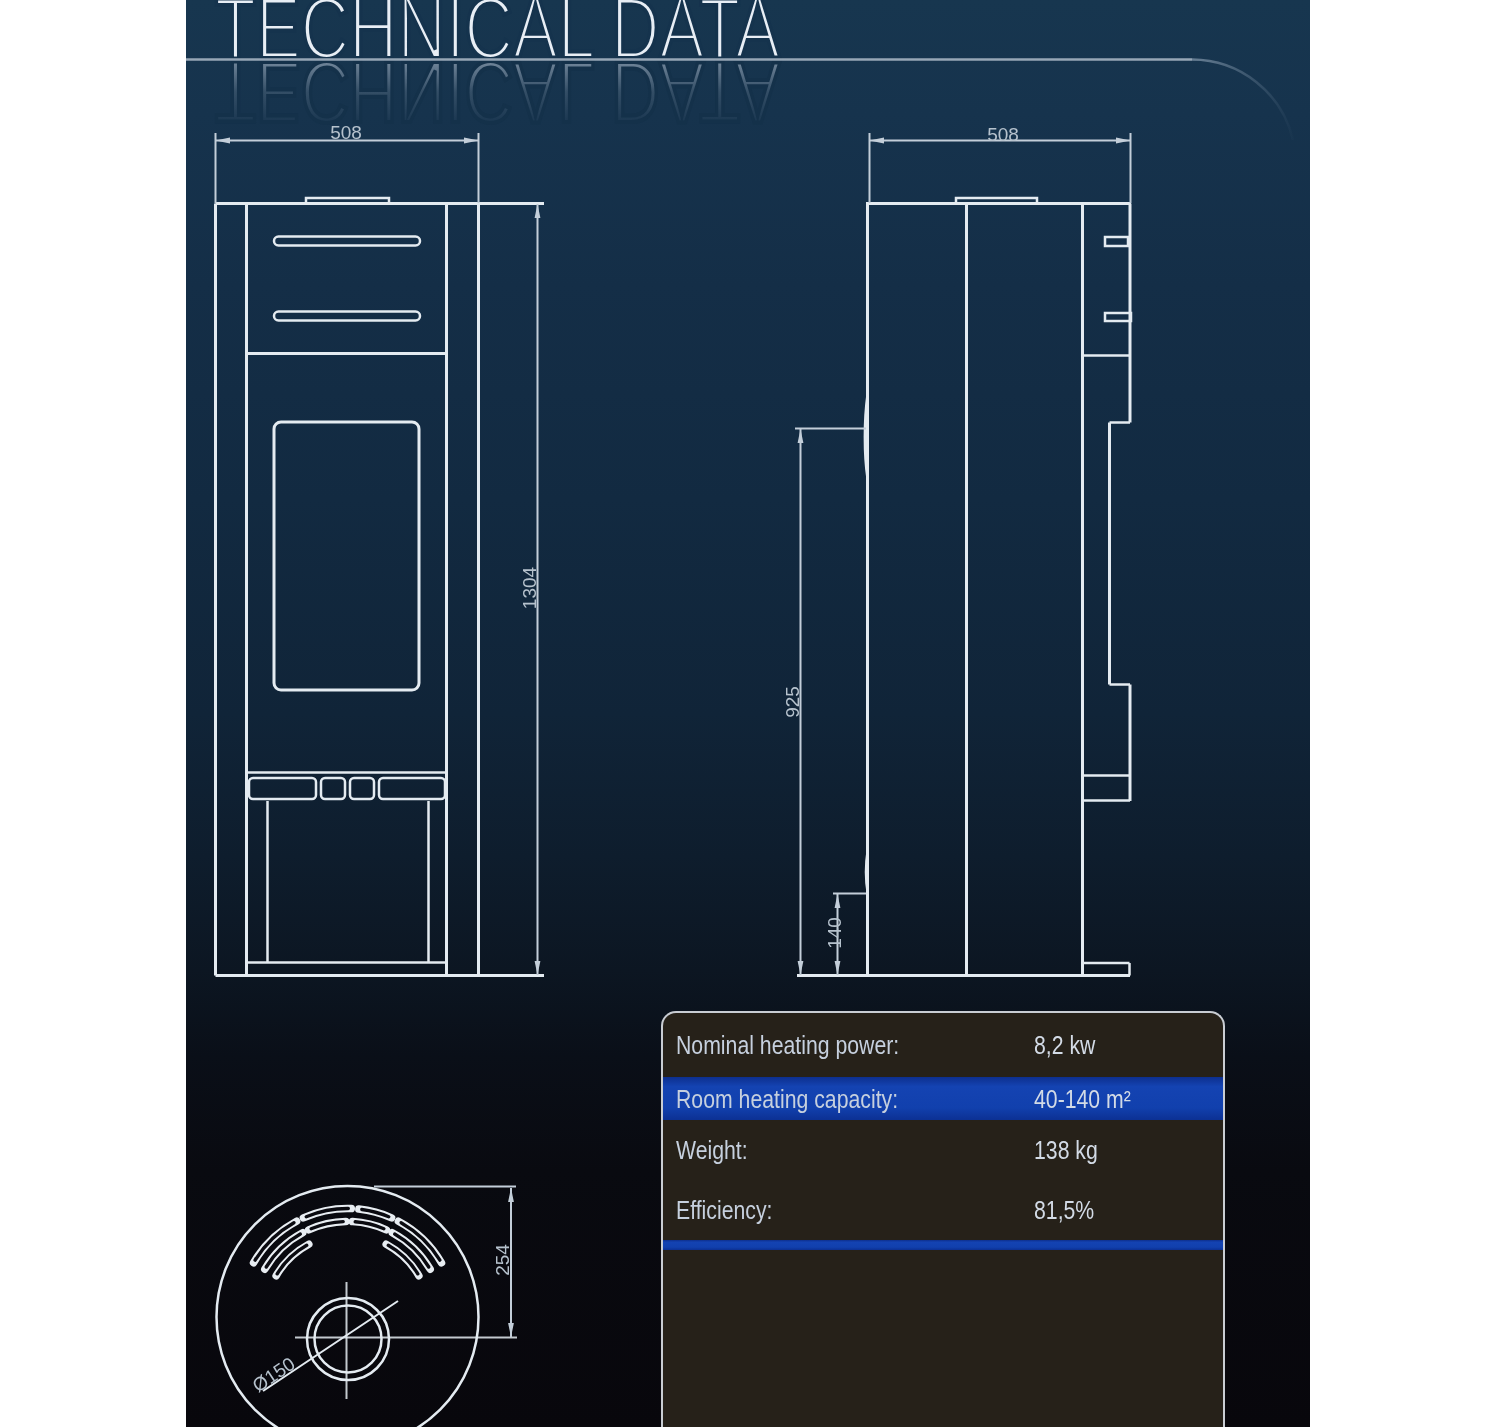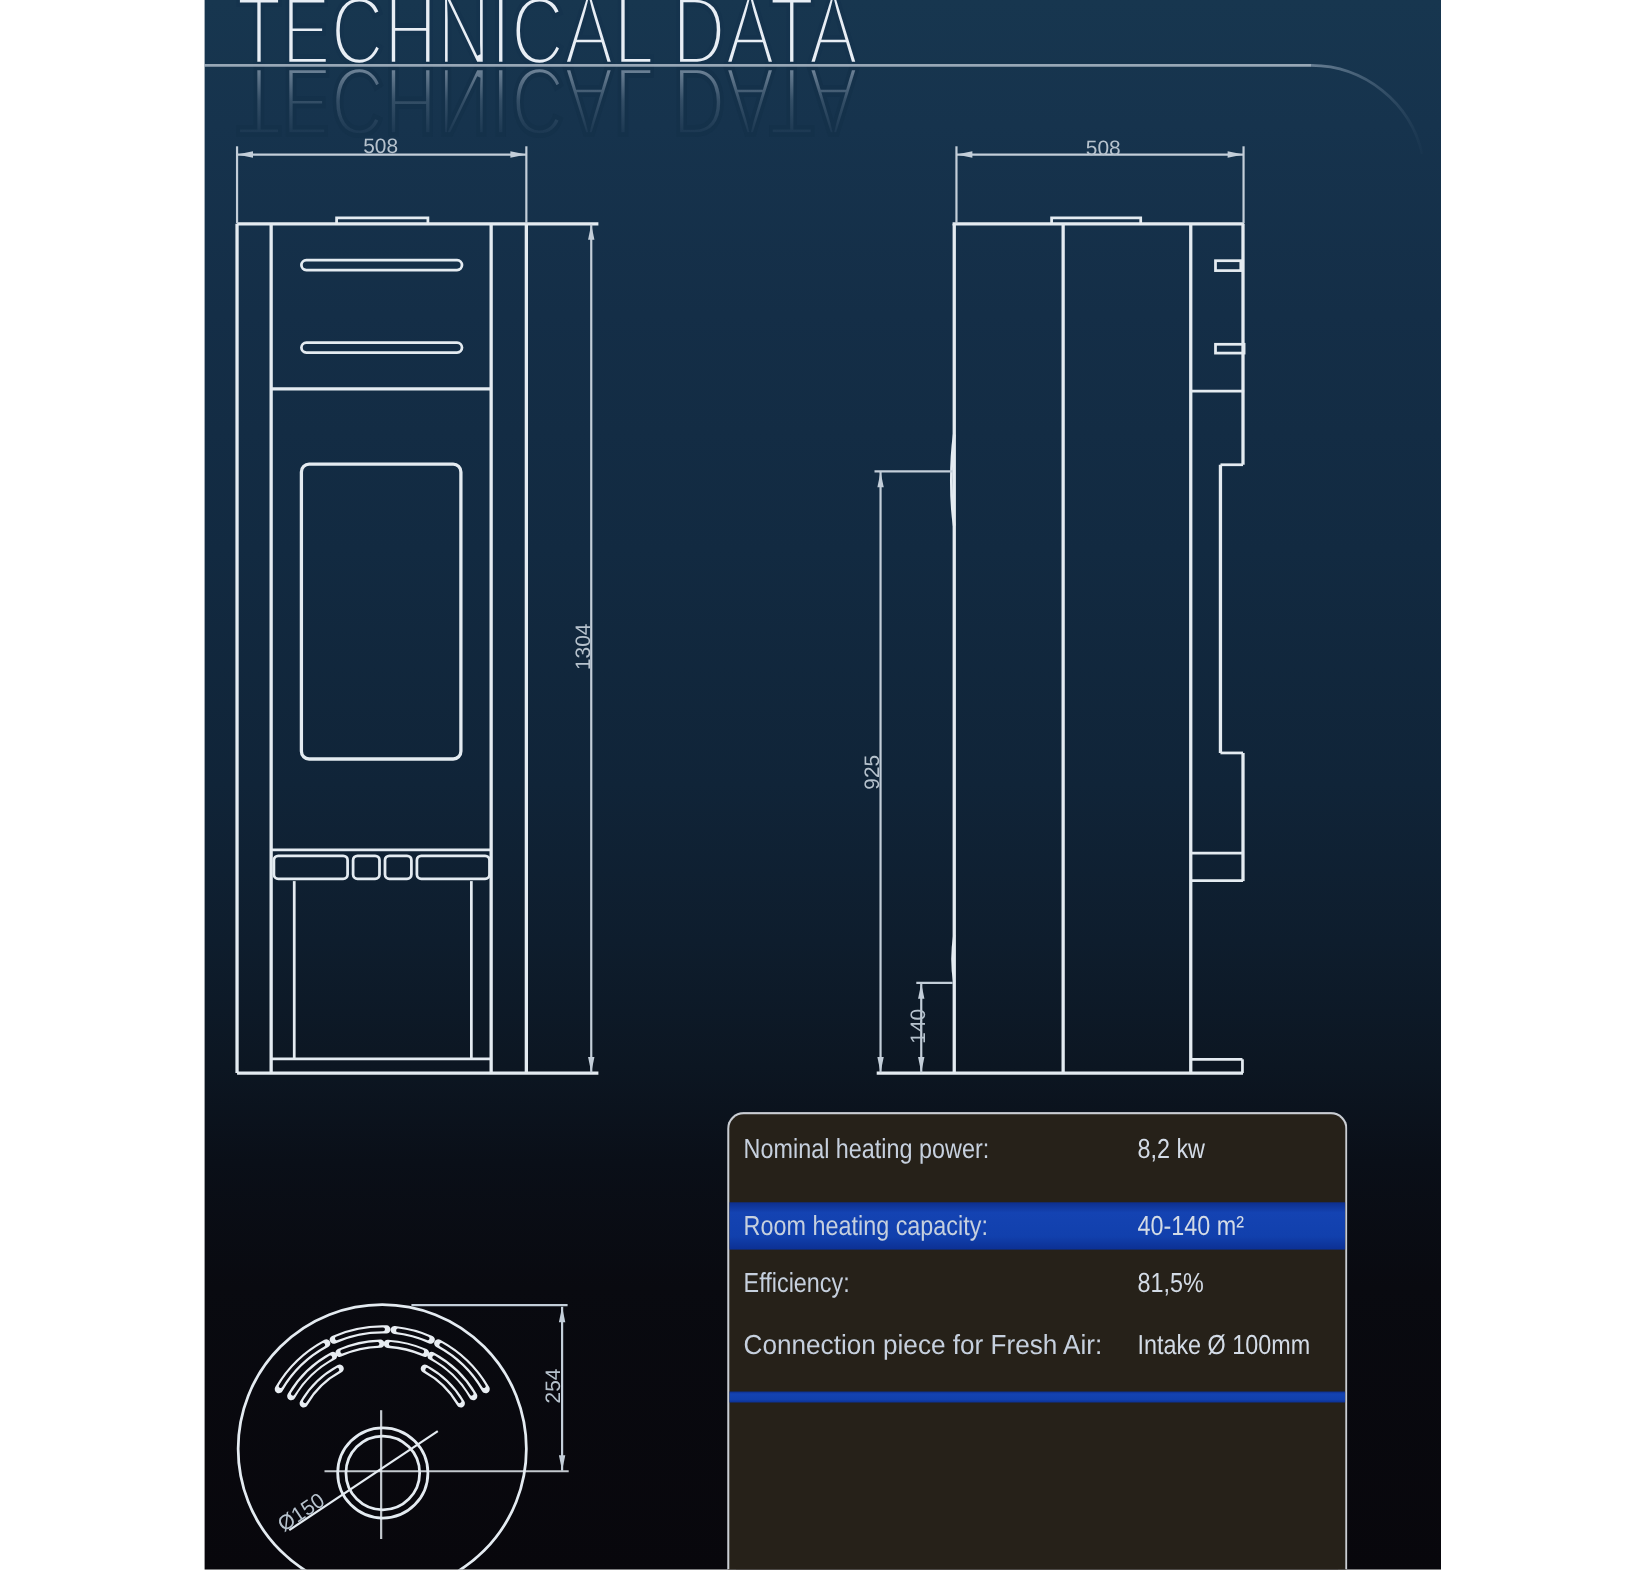--- a/index.html
+++ b/index.html
@@ -6,47 +6,47 @@
   body{width:1500px;height:1427px;background:#ffffff;position:relative;overflow:hidden;
        font-family:"Liberation Sans", sans-serif;}
   #bg{position:absolute;left:186px;top:0;width:1124px;height:1427px;
       background:linear-gradient(180deg,
         #17364f 0%, #16334d 8%, #142e47 20%, #122a41 35%, #102438 50%,
         #0e1d2d 60%, #0c1622 68%, #0a0f18 74%, #090a10 82%, #08070c 100%);}
   #tbl{position:absolute;left:661px;top:1011px;width:564px;height:416px;
        border:2px solid #c9cdd3;border-bottom:none;border-radius:15px 15px 0 0;
        box-sizing:border-box;background:#262119;overflow:hidden;}
   .row{position:relative;width:100%;}
-  .blue{background:linear-gradient(180deg,#0d2f8e 0%,#1443b2 22%,#1140ad 72%,#0c3093 100%);margin-top:16px;}
+  .blue{background:linear-gradient(180deg,#0d2f8e 0%,#1443b2 22%,#1140ad 72%,#0c3093 100%);}
   .lbl{position:absolute;left:13px;color:#c6d0de;font-size:25px;white-space:nowrap;
        transform-origin:0 50%;}
   .val{position:absolute;left:371px;color:#d3dbe6;font-size:25px;white-space:nowrap;
        transform-origin:0 50%;line-height:37px;}
   .vc{top:50%;transform:translateY(-50%) scaleX(0.85);}
   .sx{transform:scaleX(0.85);transform-origin:0 0;}
 </style>
 </head>
 <body>
 <div id="bg"></div>
 <div id="tbl">
   <div class="row" style="height:64px">
       <span class="lbl vc">Nominal heating power:</span>
       <span class="val vc">8,2 kw</span>
     </div>
   <div class="row blue" style="height:43px">
       <span class="lbl vc">Room heating capacity:</span>
       <span class="val vc">40-140 m²</span>
     </div>
+  <div class="row" style="height:59px">
+      <span class="lbl vc">Weight:</span>
+      <span class="val vc">138 kg</span>
+    </div>
   <div class="row" style="height:61px">
       <span class="lbl vc">Efficiency:</span>
       <span class="val vc">81,5%</span>
-    </div>
-  <div class="row" style="height:52px">
-      <span class="lbl" style="top:50%;transform:translateY(-50%) scaleX(0.95)">Connection piece for Fresh Air:</span>
-      <span class="val vc">Intake Ø 100mm</span>
     </div>
   <div class="row blue" style="height:10px"></div>
 </div>
 <svg id="ovr" width="1500" height="1427" viewBox="0 0 1500 1427" style="position:absolute;left:0;top:0;" xmlns="http://www.w3.org/2000/svg">
 <defs>
   <linearGradient id="refgrad" gradientUnits="userSpaceOnUse" x1="0" y1="58" x2="0" y2="-8">
     <stop offset="0" stop-color="#b9c6d6" stop-opacity="0.55"></stop>
     <stop offset="0.45" stop-color="#b9c6d6" stop-opacity="0.18"></stop>
     <stop offset="1" stop-color="#b9c6d6" stop-opacity="0"></stop>
   </linearGradient>

